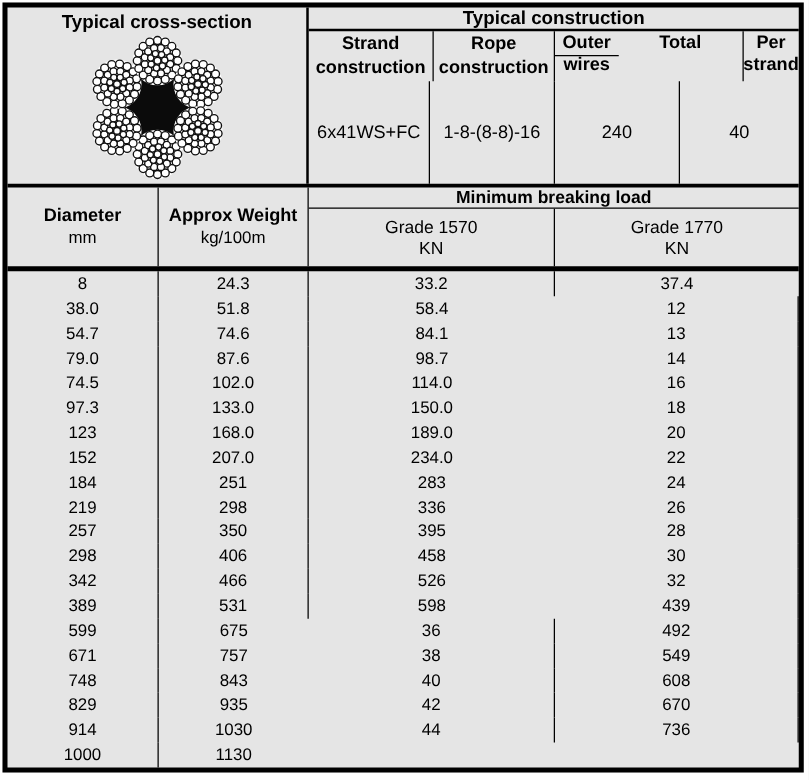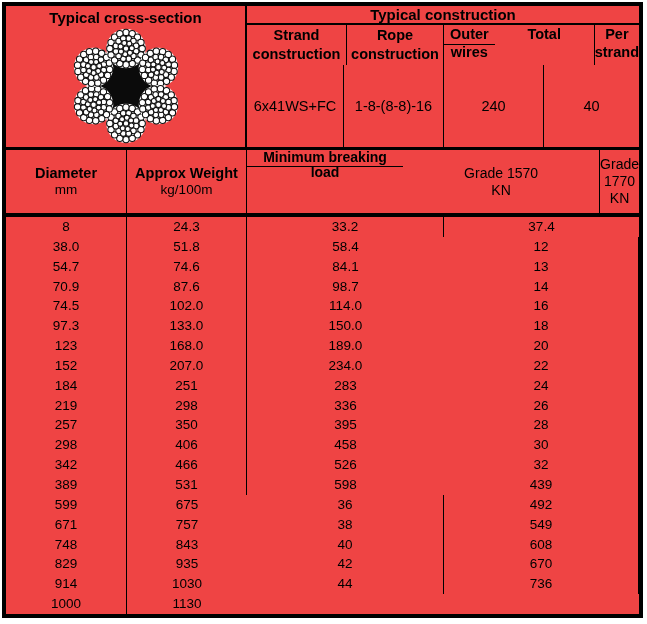--- a/index.html
+++ b/index.html
@@ -4,21 +4,21 @@
 <style>
   html,body { margin:0; padding:0; }
   body {
     width:647px; height:624px; background:#ffffff;
     font-family:"Liberation Sans", sans-serif; color:#000;
     position:relative; overflow:hidden;
   }
   .sheet {
     position:absolute; left:2px; top:2px;
     width:641px; box-sizing:border-box;
-    border:4px solid #000; background:#ef4444;
+    border:4px solid #000; background:#e5e5e5;
   }
 
   
   .topsec { display:flex; height:141px; border-bottom:3px solid #000; }
   .cross-cell {
     width:241px; box-sizing:border-box; border-right:2px solid #000;
     display:flex; flex-direction:column; align-items:center;
   }
   .cross-title { font-weight:bold; font-size:15px; padding-top:3px; line-height:17px; }
   .rope-wrap { margin-top:1px; line-height:0; }
@@ -51,21 +51,21 @@
   
   .midsec { display:flex; height:63px; border-bottom:4px solid #000; }
   .dia-cell, .wt-cell {
     box-sizing:border-box; border-right:1.5px solid #000;
     display:flex; flex-direction:column; justify-content:center; text-align:center;
   }
   .dia-cell { width:121px; }
   .wt-cell  { width:120px; }
   .b-line { font-weight:bold; font-size:14.5px; line-height:17px; }
   .r-line { font-size:13.5px; line-height:16px; }
-  .mbl { flex:1; display:flex; flex-direction:row;justify-content:space-between; }
+  .mbl { flex:1; display:flex; flex-direction:column;justify-content:space-between; }
   .mbl-title {
     height:17px; box-sizing:border-box; border-bottom:1.5px solid #000;
     text-align:center; font-weight:bold; font-size:14px; line-height:15px;
   }
   .mbl-cols { display:flex; flex:1; }
   .grade {
     box-sizing:border-box; display:flex; flex-direction:column; justify-content:center;
     text-align:center; font-size:14px; line-height:17px;
   }
   .grade-1570 { width:197px; border-right:1.5px solid #000; }
@@ -375,21 +375,21 @@
       <div class="cell c3">33.2</div>
       <div class="cell c4">37.4</div>
       <div class="cell c2">38.0</div>
       <div class="cell c3">51.8</div>
       <div class="cell c4">58.4</div>
       <div class="cell c1">12</div>
       <div class="cell c2">54.7</div>
       <div class="cell c3">74.6</div>
       <div class="cell c4">84.1</div>
       <div class="cell c1">13</div>
-      <div class="cell c2">70.9</div>
+      <div class="cell c2">79.0</div>
       <div class="cell c3">87.6</div>
       <div class="cell c4">98.7</div>
       <div class="cell c1">14</div>
       <div class="cell c2">74.5</div>
       <div class="cell c3">102.0</div>
       <div class="cell c4">114.0</div>
       <div class="cell c1">16</div>
       <div class="cell c2">97.3</div>
       <div class="cell c3">133.0</div>
       <div class="cell c4">150.0</div>

